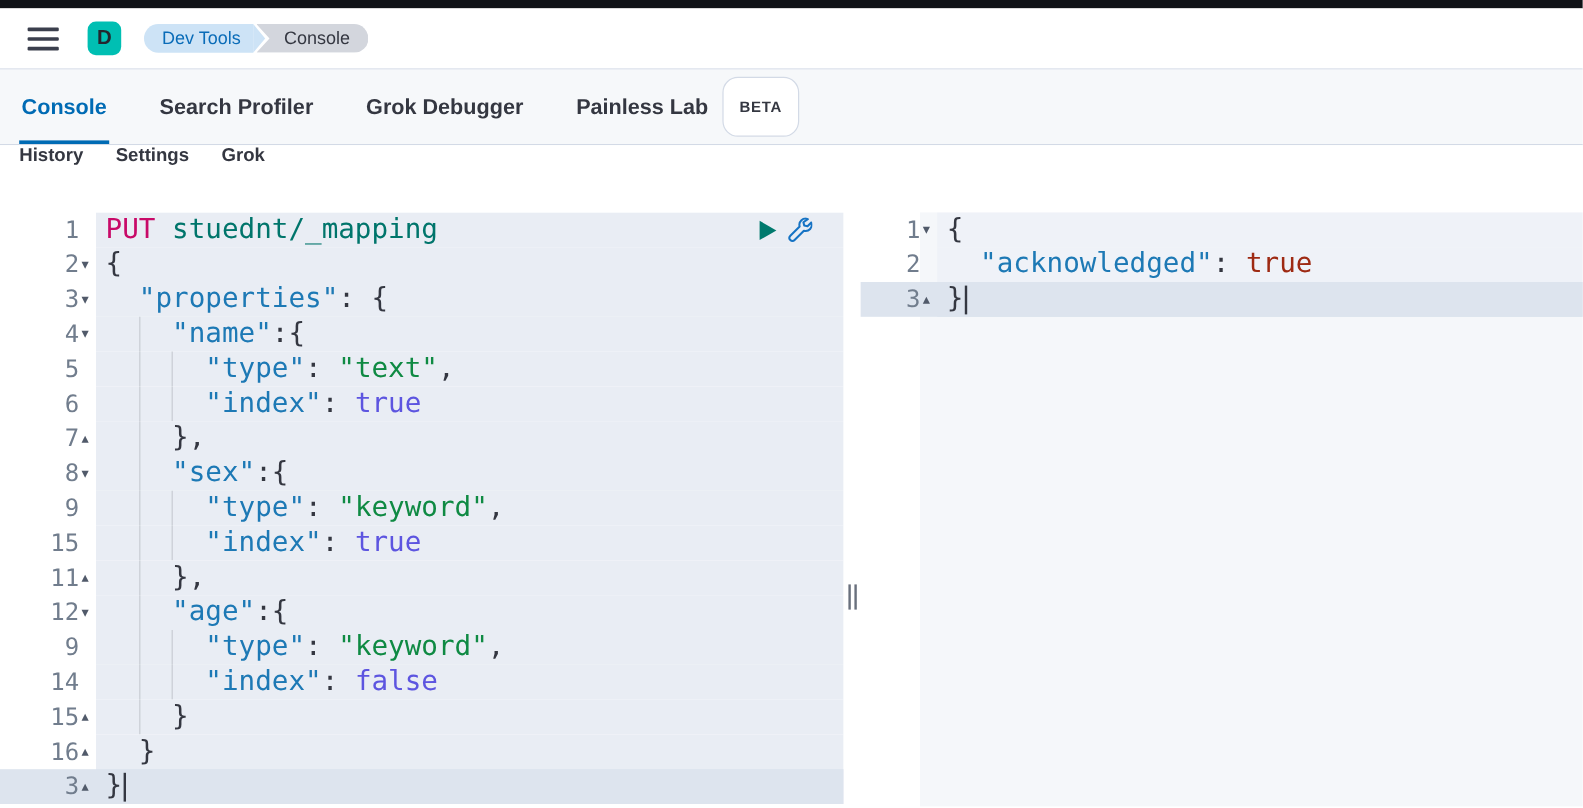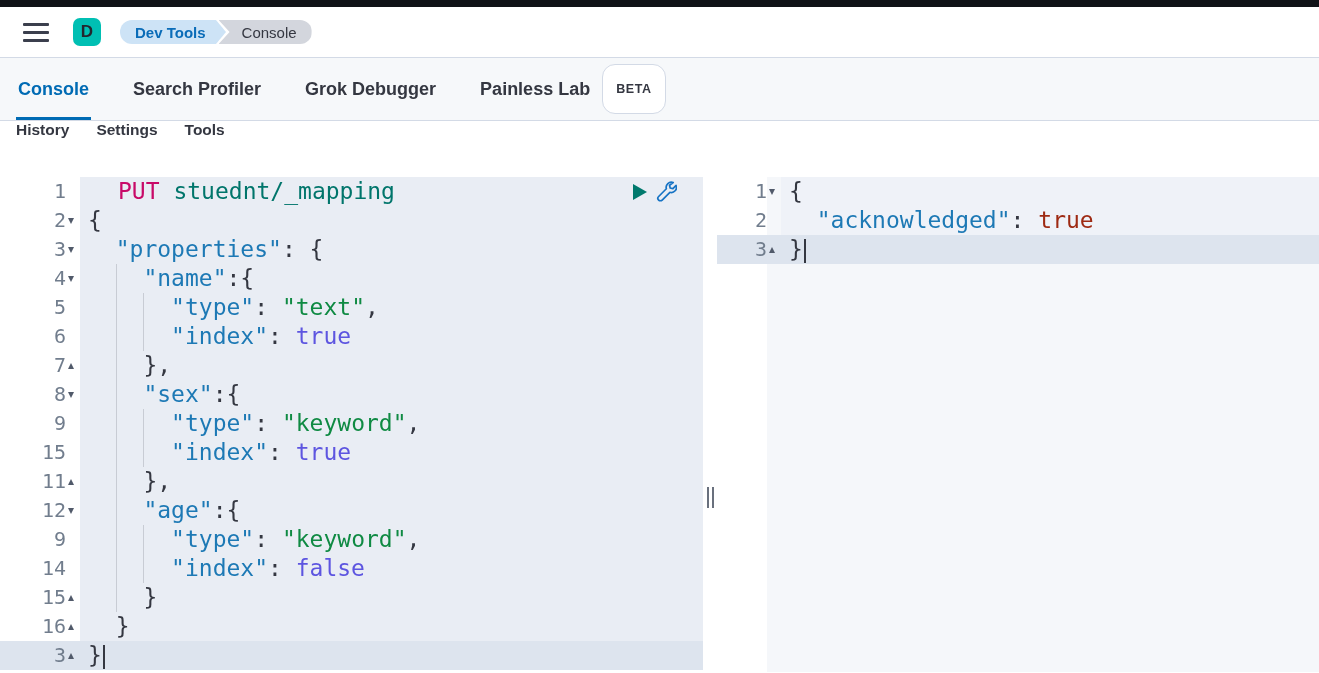--- a/index.html
+++ b/index.html
@@ -23,21 +23,21 @@
     border-bottom:1px solid var(--border);background:#fff;}
   .hamburger{width:26px;height:19px;border:0;background:none;cursor:pointer;
     display:flex;flex-direction:column;justify-content:space-between;margin:0 24px 0 7px;}
   .hamburger i{display:block;height:3px;background:#3b3f4d;border-radius:1px;}
   .app-logo{width:28px;height:28px;border-radius:7px;background:var(--brand-teal);
     display:flex;align-items:center;justify-content:center;font-weight:700;font-size:17px;
     color:#23262e;margin-right:19px;cursor:pointer;}
   .breadcrumbs{display:flex;align-items:center;}
   .crumb{height:24px;display:flex;align-items:center;font-size:15px;}
   .crumb-first{position:relative;background:var(--crumb-blue-bg);color:var(--crumb-blue-text);
-    font-weight:700;border-radius:12px 0 0 12px;padding:0 10px 0 15px;cursor:pointer;text-align:right;}
+    font-weight:400;border-radius:12px 0 0 12px;padding:0 10px 0 15px;cursor:pointer;text-align:right;}
   .crumb-first::after{content:"";position:absolute;right:-10px;top:0;width:0;height:0;
     border-top:12px solid transparent;border-bottom:12px solid transparent;
     border-left:10px solid var(--crumb-blue-bg);}
   .crumb-last{background:var(--crumb-gray-bg);color:var(--text-dark);
     border-radius:0 12px 12px 0;padding:0 15px 0 23px;margin-left:3px;
     clip-path:polygon(0 0,100% 0,100% 100%,0 100%,11px 50%);}
 
   
   .tab-band{height:63px;background:var(--band-bg);border-bottom:1px solid var(--border);
     display:flex;align-items:stretch;padding-left:16px;}
@@ -75,21 +75,21 @@
     cursor:pointer;font-family:"DejaVu Sans",sans-serif;}
   .code-content{flex:1;position:relative;white-space:pre;padding-left:8px;}
   .request .code-content{background:var(--request-bg);}
   .response .code-content{background:transparent;}
   .response .blk .code-content{background:var(--response-block-bg);}
   .code-row.active,.code-row.active .code-content{background:var(--active-line-bg);}
   .guide{position:absolute;top:0;bottom:0;width:0;border-left:1px solid rgba(52,55,65,.18);}
   .cursor{display:inline-block;width:0;height:24px;border-left:2px solid #343741;
     vertical-align:middle;margin-left:1px;}
 
-  .tk-method{color:var(--code-method);margin-left:30px;}
+  .tk-method{color:var(--code-method);}
   .tk-url{color:var(--code-url);}
   .tk-key{color:var(--code-key);}
   .tk-str{color:var(--code-string);}
   .tk-bool{color:var(--code-bool);}
   .tk-boolr{color:var(--code-bool-danger);}
   .tk-punc,.tk-plain{color:var(--code-punc);}
 
   .editor-actions{position:absolute;top:4px;right:26px;display:flex;gap:9px;
     align-items:center;z-index:3;}
   .play-btn{width:0;height:0;border-top:8px solid transparent;border-bottom:8px solid transparent;
@@ -128,21 +128,21 @@
   </div>
   <div class="tab">
     <span>Painless Lab</span>
     <span class="beta-badge">BETA</span>
   </div>
 </div>
 
 <div class="console-menu">
   <span class="menu-item">History</span>
   <span class="menu-item">Settings</span>
-  <span class="menu-item">Tools</span>
+  <span class="menu-item">Grok</span>
 </div>
 
 <div class="editor-area">
   <div class="pane request">
     <div id="request-lines">
         <div class="code-row">
           <div class="gutter">
             <span class="lnum">1</span>
             <span class="foldslot"></span>
           </div>

